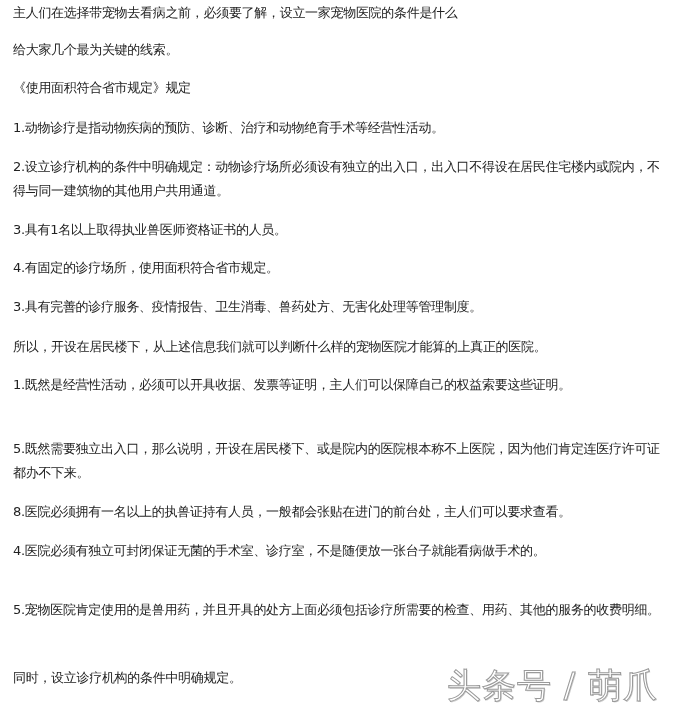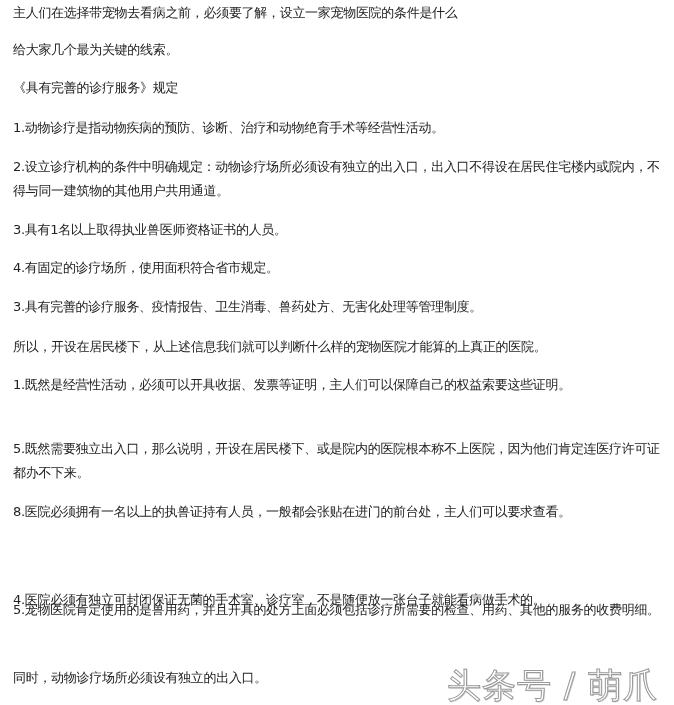--- a/index.html
+++ b/index.html
@@ -22,28 +22,28 @@
     text-shadow: 1px 1px 0 #cfcfcf;
     font-family: "DejaVu Sans", sans-serif;
   }
 </style>
 </head>
 <body>
 
 <div class="article">
   <p class="p" style="top:1px">主人们在选择带宠物去看病之前，必须要了解，设立一家宠物医院的条件是什么</p>
   <p class="p" style="top:38px">给大家几个最为关键的线索。</p>
-  <p class="p" style="top:76px">《具有完善的诊疗服务》规定</p>
+  <p class="p" style="top:76px">《使用面积符合省市规定》规定</p>
   <p class="p" style="top:116px">1.动物诊疗是指动物疾病的预防、诊断、治疗和动物绝育手术等经营性活动。</p>
   <p class="p" style="top:155px">2.设立诊疗机构的条件中明确规定：动物诊疗场所必须设有独立的出入口，出入口不得设在居民住宅楼内或院内，不得与同一建筑物的其他用户共用通道。</p>
   <p class="p" style="top:218px">3.具有1名以上取得执业兽医师资格证书的人员。</p>
   <p class="p" style="top:256px">4.有固定的诊疗场所，使用面积符合省市规定。</p>
   <p class="p" style="top:295px">3.具有完善的诊疗服务、疫情报告、卫生消毒、兽药处方、无害化处理等管理制度。</p>
   <p class="p" style="top:335px">所以，开设在居民楼下，从上述信息我们就可以判断什么样的宠物医院才能算的上真正的医院。</p>
   <p class="p" style="top:373px">1.既然是经营性活动，必须可以开具收据、发票等证明，主人们可以保障自己的权益索要这些证明。</p>
   <p class="p" style="top:437px">5.既然需要独立出入口，那么说明，开设在居民楼下、或是院内的医院根本称不上医院，因为他们肯定连医疗许可证都办不下来。</p>
   <p class="p" style="top:500px">8.医院必须拥有一名以上的执兽证持有人员，一般都会张贴在进门的前台处，主人们可以要求查看。</p>
-  <p class="p" style="top:588px">4.医院必须有独立可封闭保证无菌的手术室、诊疗室，不是随便放一张台子就能看病做手术的。</p>
+  <p class="p" style="top:539px">4.医院必须有独立可封闭保证无菌的手术室、诊疗室，不是随便放一张台子就能看病做手术的。</p>
   <p class="p" style="top:598px">5.宠物医院肯定使用的是兽用药，并且开具的处方上面必须包括诊疗所需要的检查、用药、其他的服务的收费明细。</p>
-  <p class="p" style="top:666px">同时，动物诊疗场所必须设有独立的出入口。</p>
+  <p class="p" style="top:666px">同时，设立诊疗机构的条件中明确规定。</p>
 </div>
 
 <div class="watermark">头条号 / 萌爪日记</div>
 
 </body></html>

